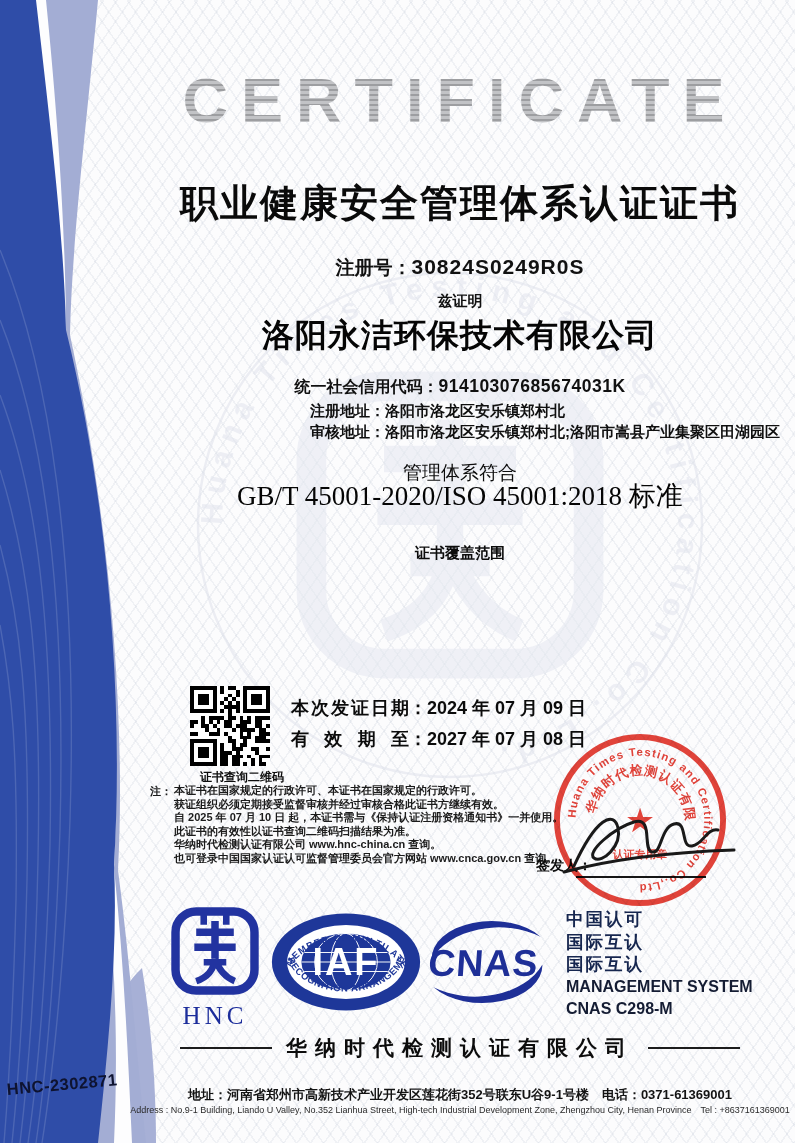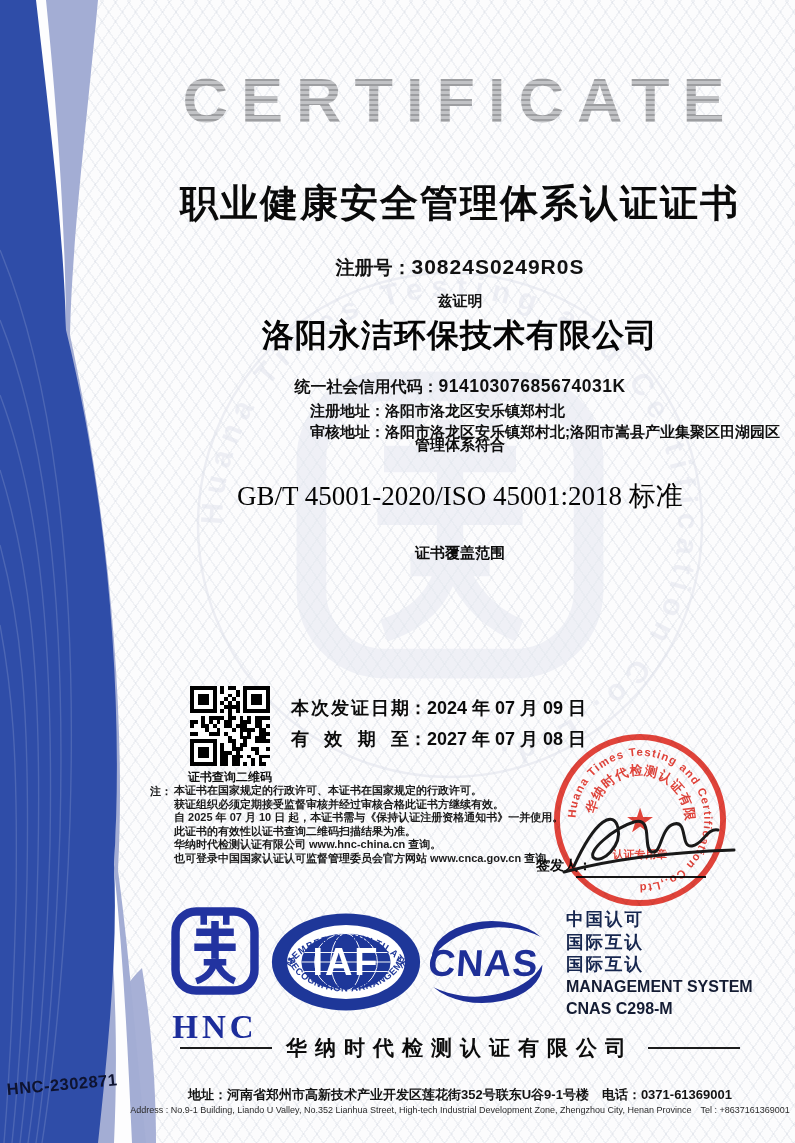--- a/index.html
+++ b/index.html
@@ -18,39 +18,39 @@
   .title-cn{top:178px;font-size:38px;font-weight:bold;color:#0a0a0a;letter-spacing:2px;}
   .regline{top:255px;font-size:19px;color:#111;}
   .regline .lbl{font-weight:bold;}
   .regline .num{font-size:21px;font-weight:bold;letter-spacing:1px;}
   .intro{top:292px;font-size:15px;font-weight:bold;color:#111;}
   .company{top:314px;font-size:32px;font-weight:bold;color:#050505;letter-spacing:1px;}
   .credit{top:376px;font-size:16px;font-weight:bold;color:#101010;}
   .credit .code{font-size:17.5px;letter-spacing:.5px;}
   .addr{top:400px;display:flex;justify-content:flex-end;}
   .addr .inner{text-align:left;font-size:15px;font-weight:bold;color:#101010;line-height:21px;}
-  .conform{top:436px;font-size:15px;font-weight:bold;color:#0c0c0c;}
+  .conform{top:460px;font-size:19px;font-weight:normal;color:#0c0c0c;}
   .standard{top:478px;font-size:27px;font-family:"Liberation Serif","DejaVu Serif",serif;color:#050505;}
   .scopelbl{top:544px;font-size:15px;font-weight:bold;color:#0c0c0c;text-align:center;}
   .scope{top:566px;font-size:20px;font-weight:bold;color:#070707;line-height:29px;letter-spacing:1px;}
   .qrwrap{left:190px;top:686px;width:80px;}
-  .qrcap{left:176px;top:769px;width:108px;text-align:center;font-size:12px;font-weight:bold;color:#0d0d0d;}
+  .qrcap{left:176px;top:769px;width:108px;text-align:right;font-size:12px;font-weight:bold;color:#0d0d0d;}
   .dates{left:291px;top:693px;font-size:18px;font-weight:bold;color:#0b0b0b;}
   .dates .row{line-height:31px;white-space:nowrap;}
   .dates .dl{display:inline-block;width:118px;text-align:justify;text-align-last:justify;}
   .notes{left:150px;top:784px;display:flex;font-size:11px;font-weight:bold;color:#1b1b1b;}
   .notes .nl{width:24px;flex:none;}
   .notes .nbody{line-height:13.6px;white-space:nowrap;}
   .signer{left:536px;top:857px;font-size:14px;font-weight:bold;color:#0d0d0d;}
   .sigline{left:576px;top:876px;width:130px;border-top:2px solid #161616;}
   .stamp{left:551px;top:731px;mix-blend-mode:multiply;opacity:.93;}
   .signature{left:556px;top:788px;}
   .hncwrap{left:166px;top:904px;width:98px;text-align:center;}
-  .hnccap{font-family:"Liberation Serif","DejaVu Serif",serif;font-weight:bold;font-size:33px;
-    color:#1c2d9b;letter-spacing:4px;margin-top:7px;}
+  .hnccap{font-family:"Liberation Serif","DejaVu Serif",serif;font-weight:normal;font-size:25px;
+    color:#1c2d9b;letter-spacing:4px;margin-top:0px;}
   .iafwrap{left:270px;top:911px;}
   .cnaswrap{left:426px;top:911px;}
   .accr{left:566px;top:908px;color:#16264f;}
   .accr .cn{font-size:17.5px;font-weight:bold;line-height:22.5px;letter-spacing:2px;}
   .accr .en{font-size:16px;font-weight:bold;line-height:22.5px;color:#141c33;}
   .f-company{top:1034px;display:flex;align-items:center;justify-content:center;gap:14px;}
   .f-company .bar{width:92px;border-top:2.5px solid #1c1c1c;}
   .f-company .txt{font-size:21px;font-weight:bold;color:#0c0c0c;letter-spacing:8px;white-space:nowrap;}
   .f-en{top:1061px;font-size:17px;font-family:"Liberation Serif","DejaVu Serif",serif;color:#101010;}
   .f-addr{top:1086px;font-size:13px;font-weight:bold;color:#131313;left:120px;width:680px;}

